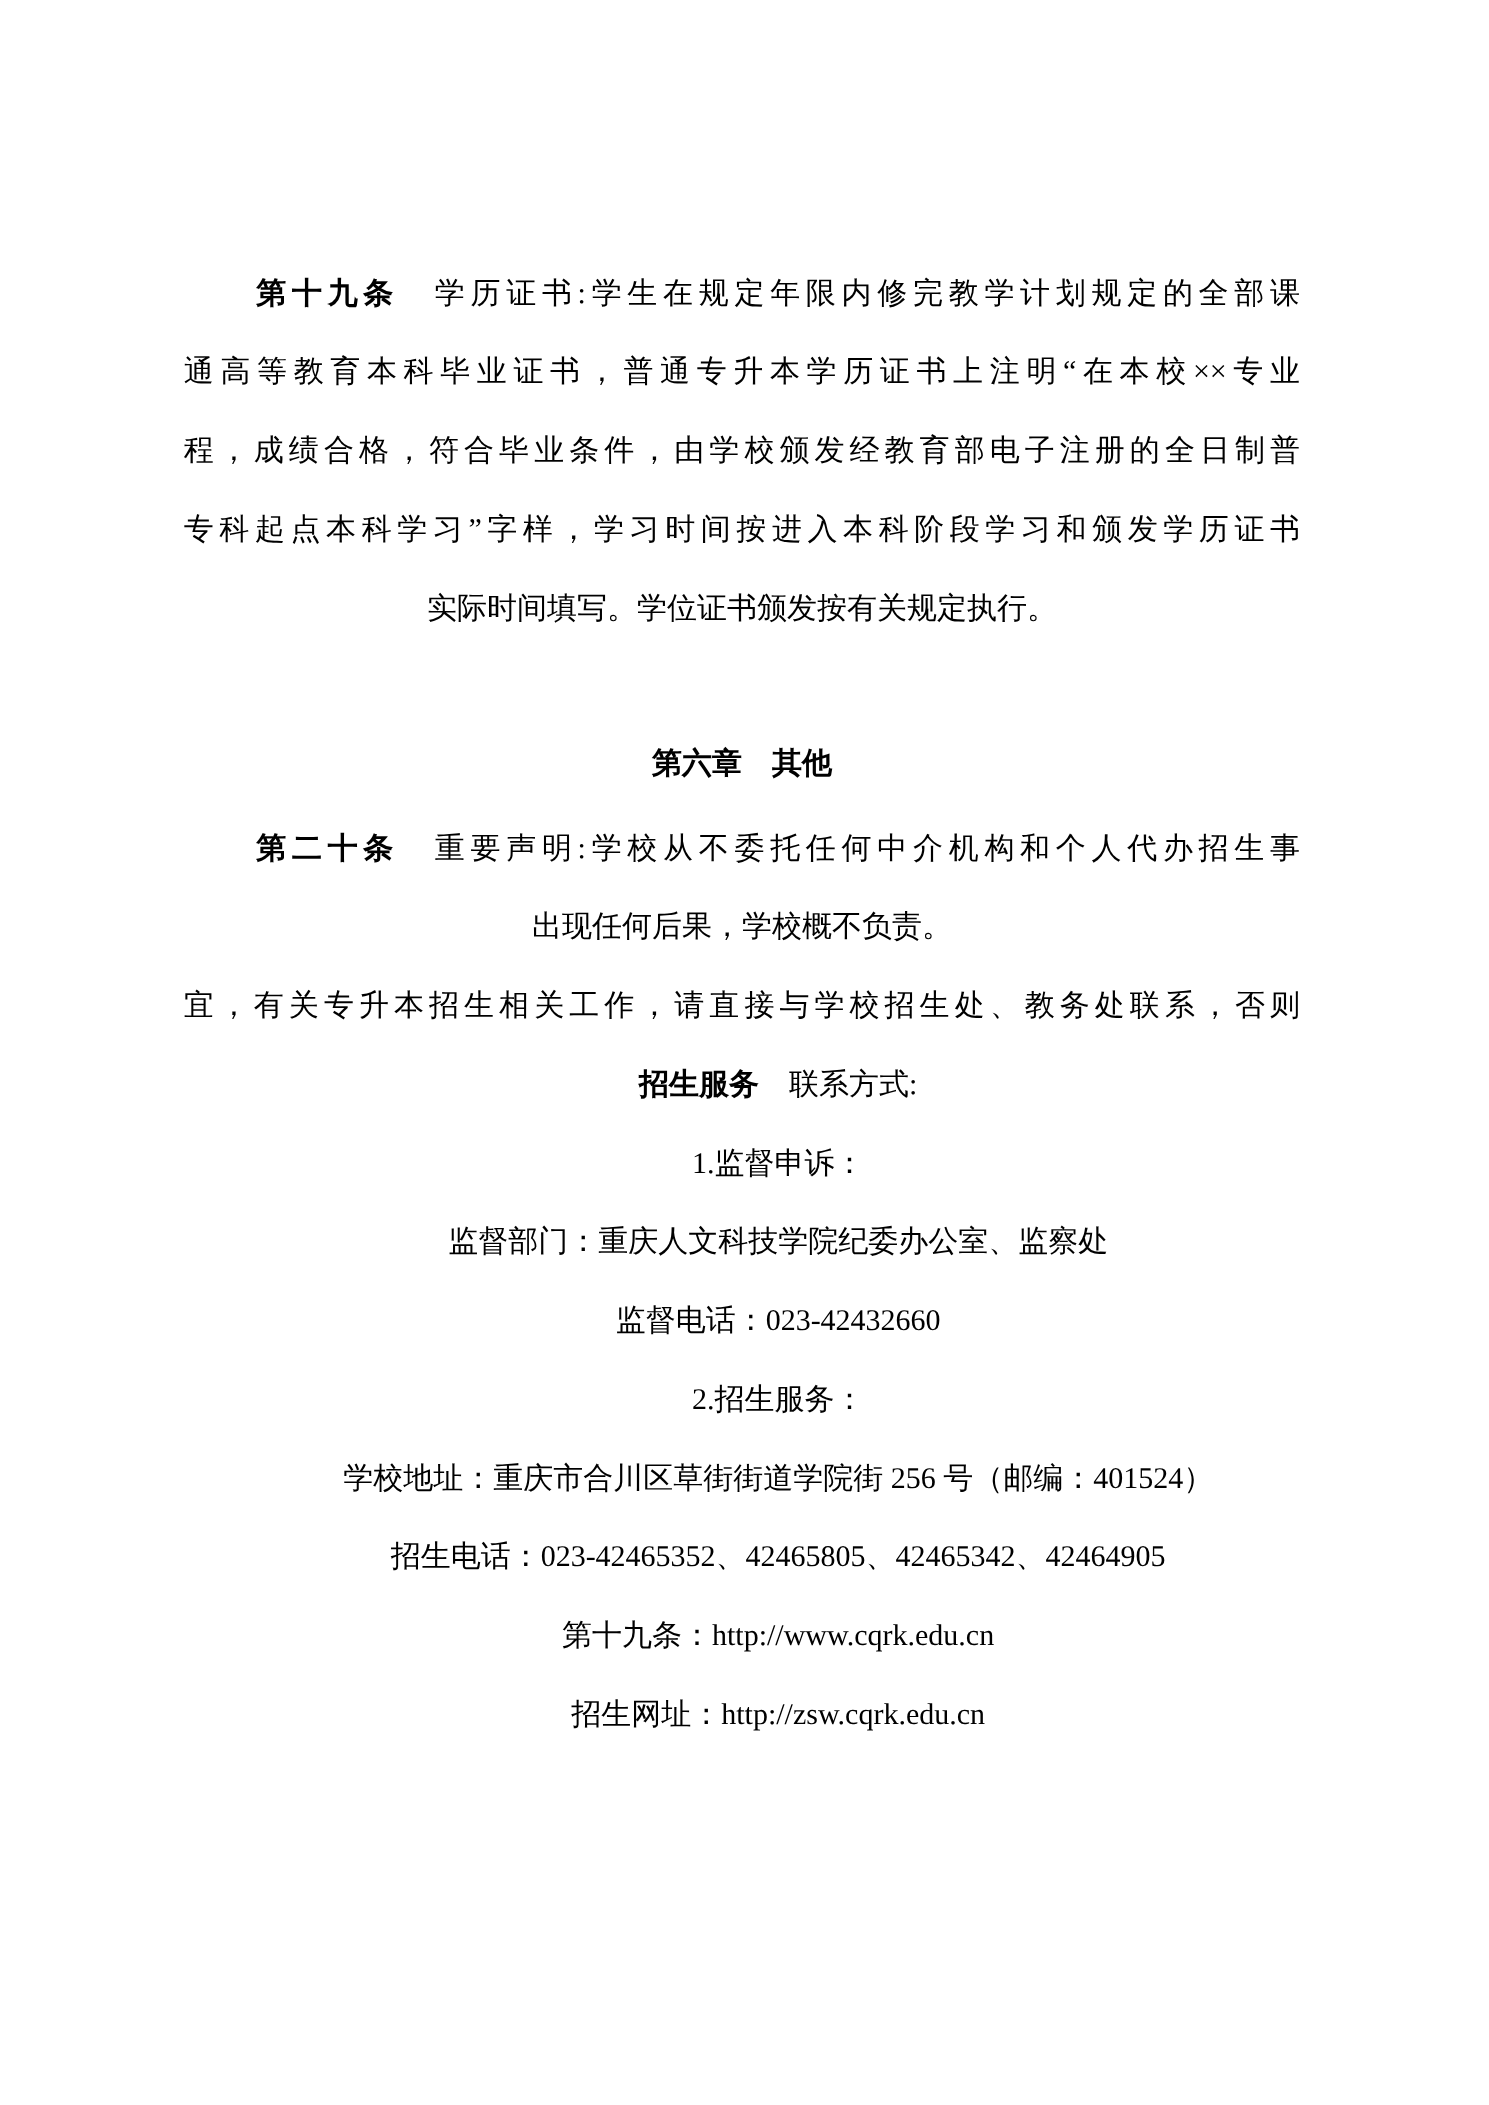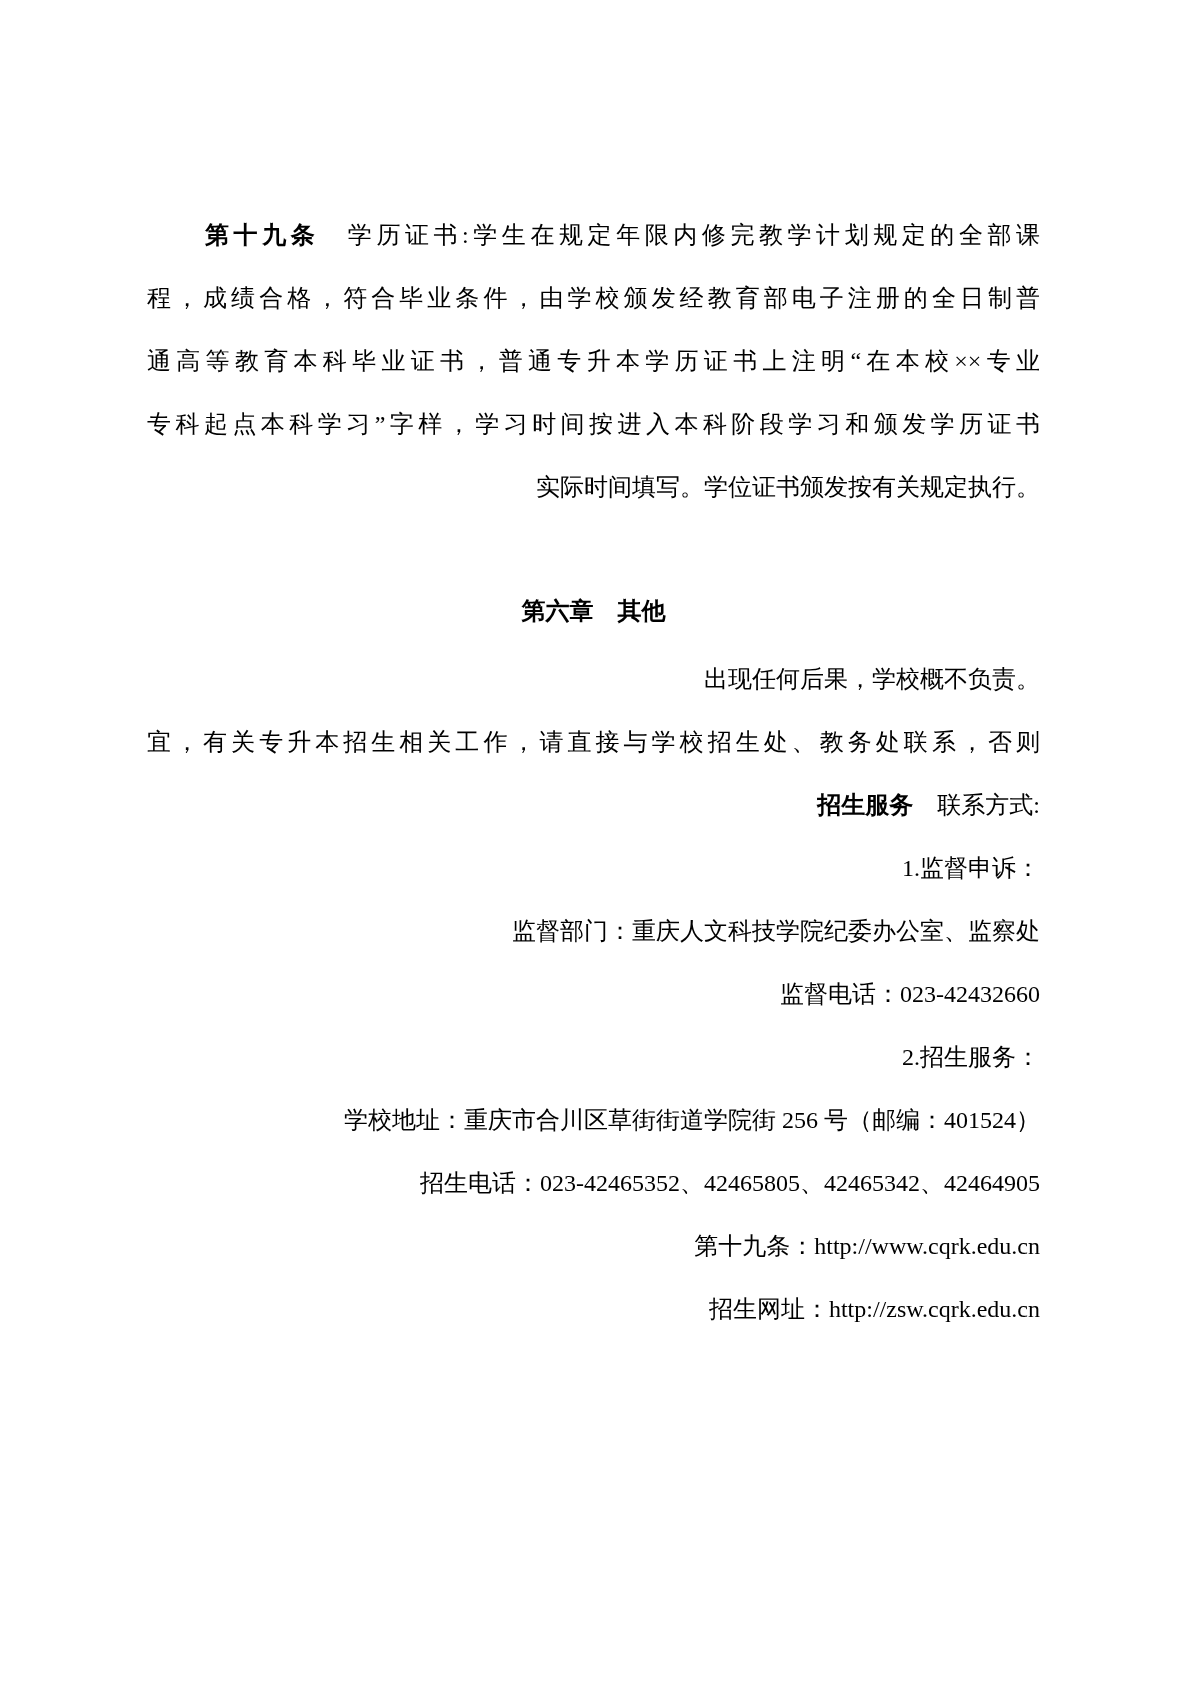--- a/index.html
+++ b/index.html
@@ -14,21 +14,21 @@
     height: 1684px;
     background: #ffffff;
     color: #000000;
     padding: 204px 151px 0 147px;
     font-family: "Liberation Serif", "DejaVu Serif", serif;
     font-size: 24px;
     overflow: hidden;
   }
   .line {
     line-height: 63px;
-    text-align: right;
+    text-align: center;
     white-space: normal;
   }
   .line.justify {
     text-align: justify;
     text-align-last: justify;
     text-justify: inter-character;
   }
   .line.indent {
     text-indent: 58px;
   }
@@ -41,25 +41,26 @@
   }
   .b {
     font-weight: bold;
   }
 </style>
 </head>
 <body>
 
 <div class="page">
     <div class="line justify indent"><span class="b">第十九条</span><span>　学历证书:学生在规定年限内修完教学计划规定的全部课</span></div>
+    <div class="line justify"><span>通高等教育本科毕业证书，普通专升本学历证书上注明“在本校××专业</span></div>
     <div class="line justify"><span>程，成绩合格，符合毕业条件，由学校颁发经教育部电子注册的全日制普</span></div>
-    <div class="line justify"><span>通高等教育本科毕业证书，普通专升本学历证书上注明“在本校××专业</span></div>
     <div class="line justify"><span>专科起点本科学习”字样，学习时间按进入本科阶段学习和颁发学历证书</span></div>
     <div class="line"><span>实际时间填写。学位证书颁发按有关规定执行。</span></div>
     <div class="line heading"><span class="b">第六章　其他</span></div>
+    <div class="line justify indent"><span class="b">第二十条</span><span>　重要声明:学校从不委托任何中介机构和个人代办招生事</span></div>
     <div class="line"><span>出现任何后果，学校概不负责。</span></div>
     <div class="line justify"><span>宜，有关专升本招生相关工作，请直接与学校招生处、教务处联系，否则</span></div>
     <div class="line indent"><span class="b">招生服务</span><span>　联系方式:</span></div>
     <div class="line indent"><span>1.监督申诉：</span></div>
     <div class="line indent"><span>监督部门：重庆人文科技学院纪委办公室、监察处</span></div>
     <div class="line indent"><span>监督电话：023-42432660</span></div>
     <div class="line indent"><span>2.招生服务：</span></div>
     <div class="line indent"><span>学校地址：重庆市合川区草街街道学院街 256 号（邮编：401524）</span></div>
     <div class="line indent"><span>招生电话：023-42465352、42465805、42465342、42464905</span></div>
     <div class="line indent"><span>第十九条：http://www.cqrk.edu.cn</span></div>

